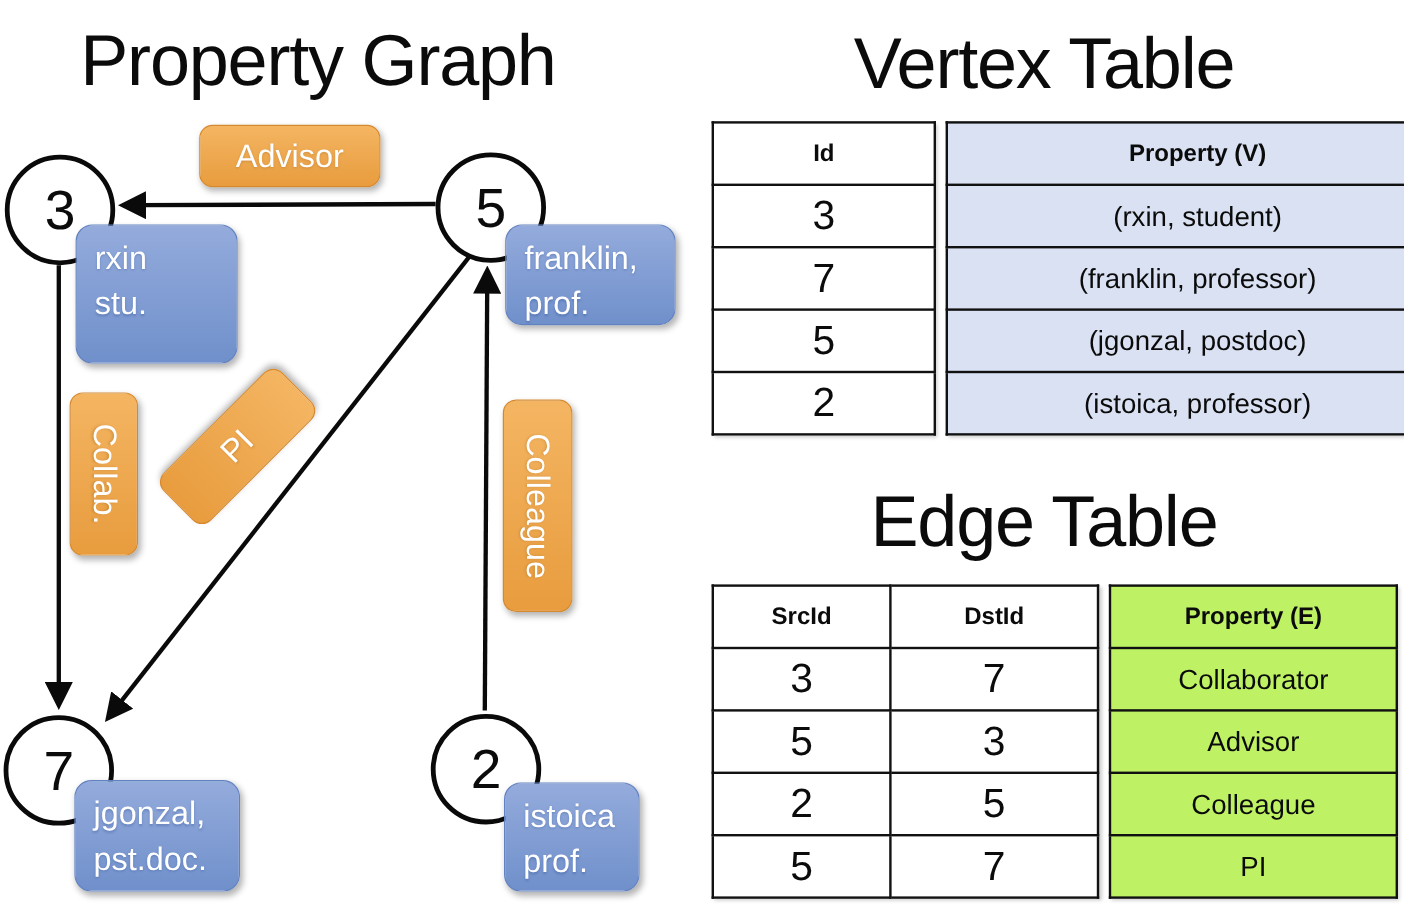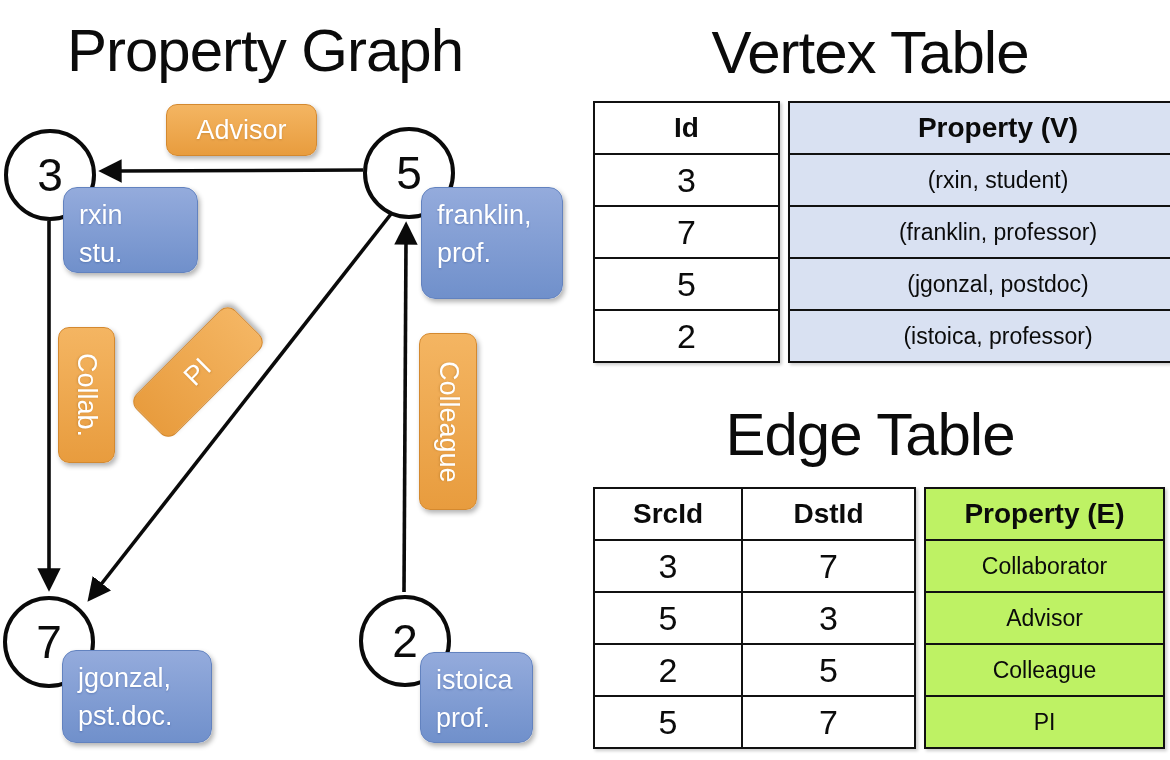--- a/index.html
+++ b/index.html
@@ -33,21 +33,21 @@
     border:1px solid #6282BF; border-radius:14px;
     color:#fff; font-size:27px; font-weight:300; line-height:1.42;
     padding:8px 0 0 15px; box-shadow:2px 3px 5px rgba(0,0,0,0.30);
     text-shadow:0 1px 2px rgba(0,40,110,0.25);
   }
   
   table { position:absolute; border-collapse:collapse; table-layout:fixed;
           box-shadow:2px 2px 3px rgba(0,0,0,0.20); }
   td { border:2px solid #111; height:52px; text-align:center; vertical-align:middle;
        padding:0; font-size:23px; font-weight:300; color:#0b0b0b; white-space:nowrap; }
-  td.th { font-size:28px; font-weight:700; }
+  td.th { font-size:20px; font-weight:700; }
   td.num { font-size:34px; }
   .bluefill td { background:#D9E1F2; }
   .orangefill td { background:#bef264; }
 </style>
 </head>
 <body>
 
 <div id="slide">
 
   <div class="title" style="left:35px; top:16px; width:460px;">Property Graph</div>
@@ -73,29 +73,29 @@
   <div class="node-num" style="left:10px;  top:143px;">3</div>
   <div class="node-num" style="left:369px; top:141px;">5</div>
   <div class="node-num" style="left:9px;   top:610px;">7</div>
   <div class="node-num" style="left:365px; top:609px;">2</div>
 
   <div class="elabel" style="left:166px; top:104px; width:151px; height:52px;">Advisor</div>
   <div class="elabel vert" style="left:58px; top:327px; width:57px; height:136px;">Collab.</div>
   <div class="elabel vert pi-flip" style="left:170px; top:302px; width:56px; height:140px; transform:rotate(-135deg);">PI</div>
   <div class="elabel vert" style="left:419px; top:333px; width:58px; height:177px;">Colleague</div>
 
-  <div class="vbox" style="left:63px; top:187px; width:135px; height:86px;">
+  <div class="vbox" style="left:63px; top:187px; width:135px; height:116px;">
     <div>rxin</div>
     <div>stu.</div>
   </div>
-  <div class="vbox" style="left:421px; top:187px; width:142px; height:112px;">
+  <div class="vbox" style="left:421px; top:187px; width:142px; height:84px;">
     <div>franklin,</div>
     <div>prof.</div>
   </div>
-  <div class="vbox" style="left:62px; top:650px; width:150px; height:93px;">
+  <div class="vbox" style="left:62px; top:650px; width:138px; height:93px;">
     <div>jgonzal,</div>
     <div>pst.doc.</div>
   </div>
   <div class="vbox" style="left:420px; top:652px; width:113px; height:91px;">
     <div>istoica</div>
     <div>prof.</div>
   </div>
 
   <table style="left:593px; top:101px; width:187px;">
     <tbody>

